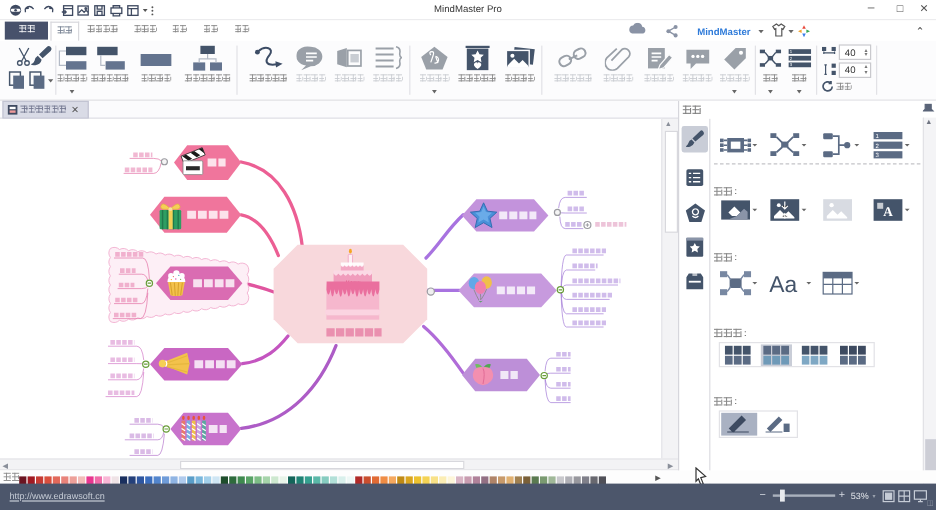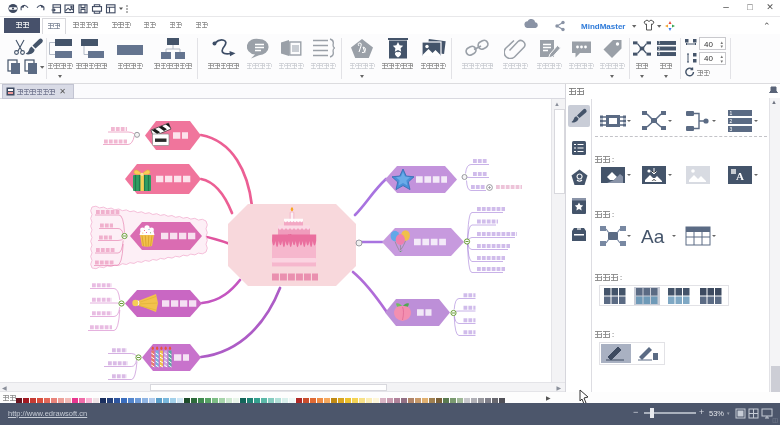--- a/index.html
+++ b/index.html
@@ -42,20 +42,21 @@
 #pscroll{position:absolute;left:203px;top:14px;width:12px;height:305px;background:#f4f4f6;border-left:1px solid #e2e2e6}
 .plab{position:absolute;font-size:7.5px;color:#333}
 
 #palette{position:absolute;left:0;top:392px;width:780px;height:11px;background:#fdfdfd}
 #statusbar{position:absolute;left:0;top:403px;width:780px;height:22px;background:#4c566b;color:#c6ccd6;font-size:7.5px}
 .sw{display:inline-block;width:6px;height:9px;margin-right:1px}
 </style></head><body>
 <div id="app">
 
 <div id="titlebar">
+<div id="title">MindMaster Pro</div>
 <svg class="abs" style="left:4px;top:2px" width="126" height="13" viewBox="0 0 126 13">
 <circle cx="9" cy="6.5" r="4.6" fill="#3f4a61"></circle>
         <rect x="5" y="5.3" width="8" height="2.4" rx="1.2" fill="#fff"></rect>
         <circle cx="9" cy="6.5" r="1.1" fill="#3f4a61"></circle>
 <g stroke="#3f4a61" fill="none" stroke-width="1.1">
 <path d="M17 5.2 q4 -3.8 7 0.5 m-7 -0.5 l0.2 3 m-0.2 -3 l3 -0.3"></path>
 <path d="M40 5.2 q-4 -3.8 -7 0.5 m7 -0.5 l-0.2 3 m0.2 -3 l-3 -0.3"></path>
 <rect x="49" y="2.8" width="7.5" height="8"></rect>
           <path d="M49 5.2 h7.5 M47.5 8 h3.4 m-1.2 -1.4 l1.4 1.4 l-1.4 1.4"></path>
 <rect x="61" y="3" width="8.5" height="7.5"></rect>

